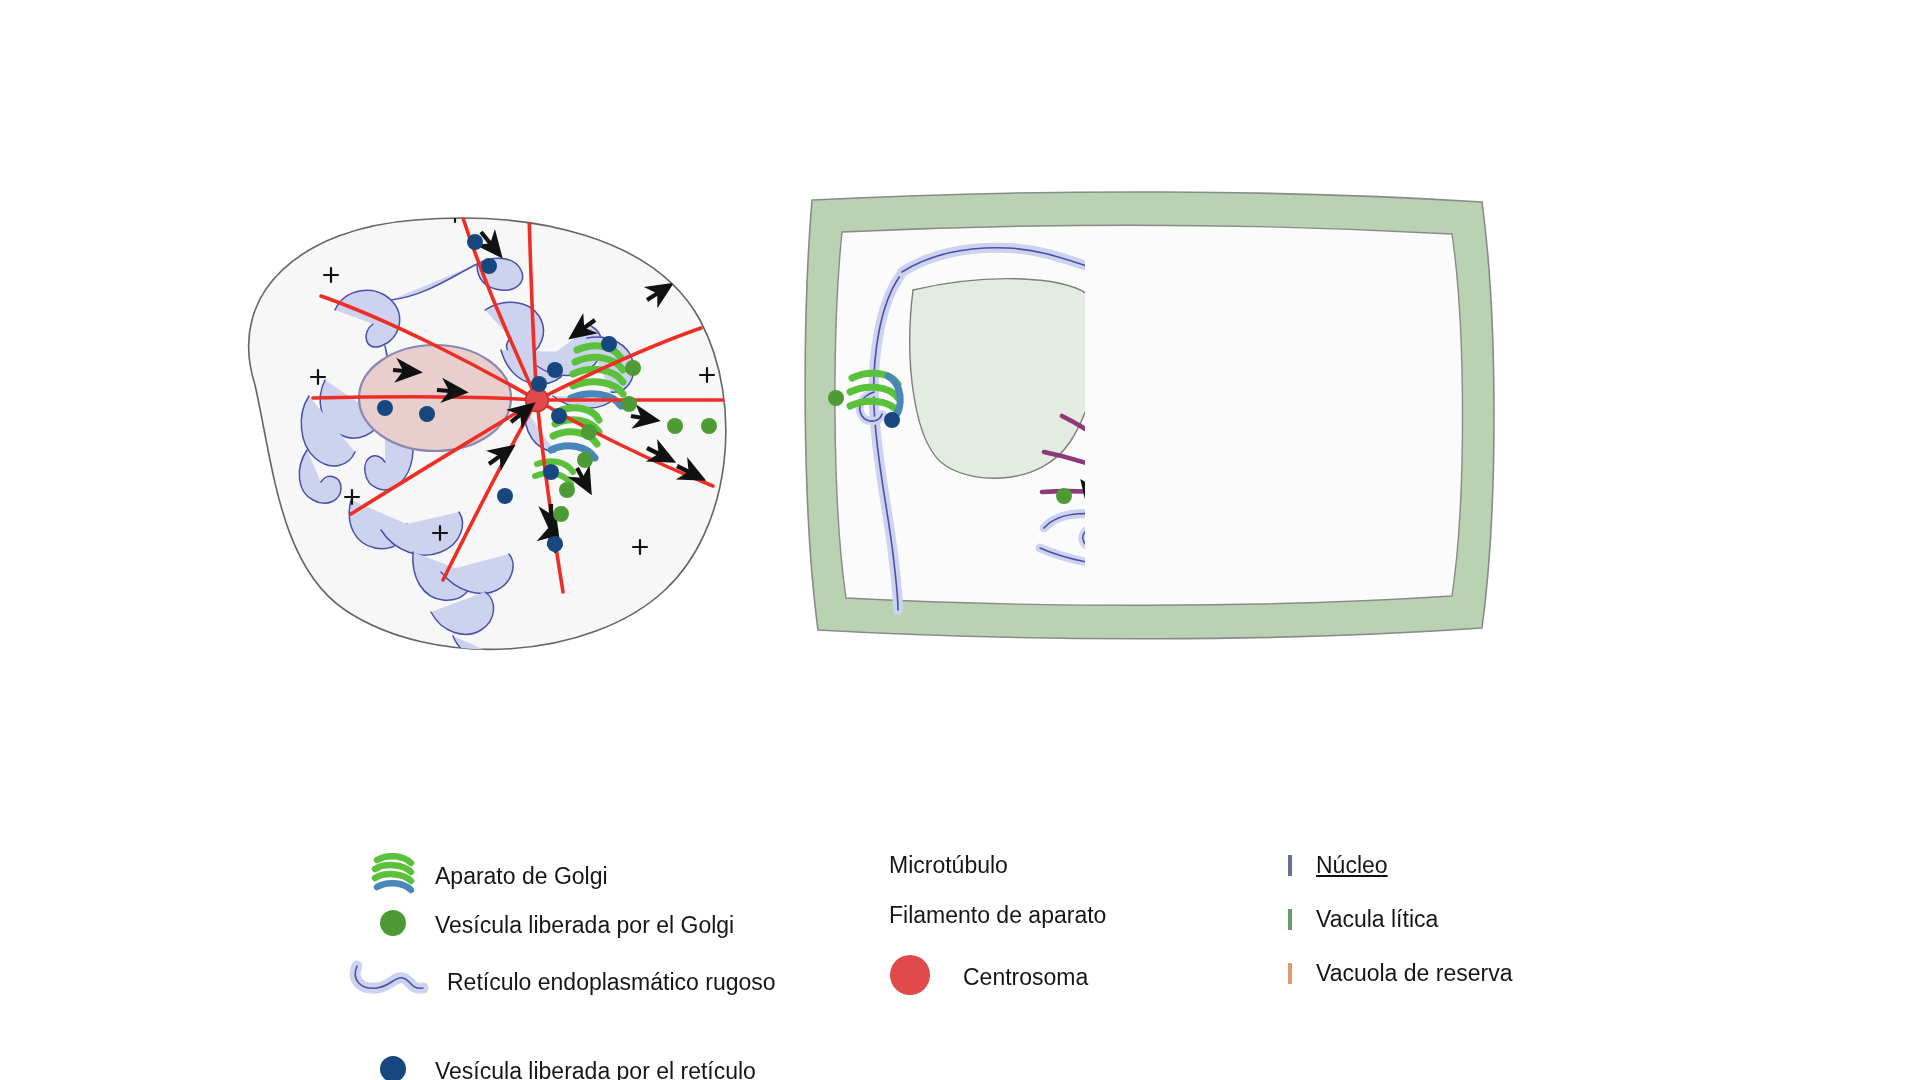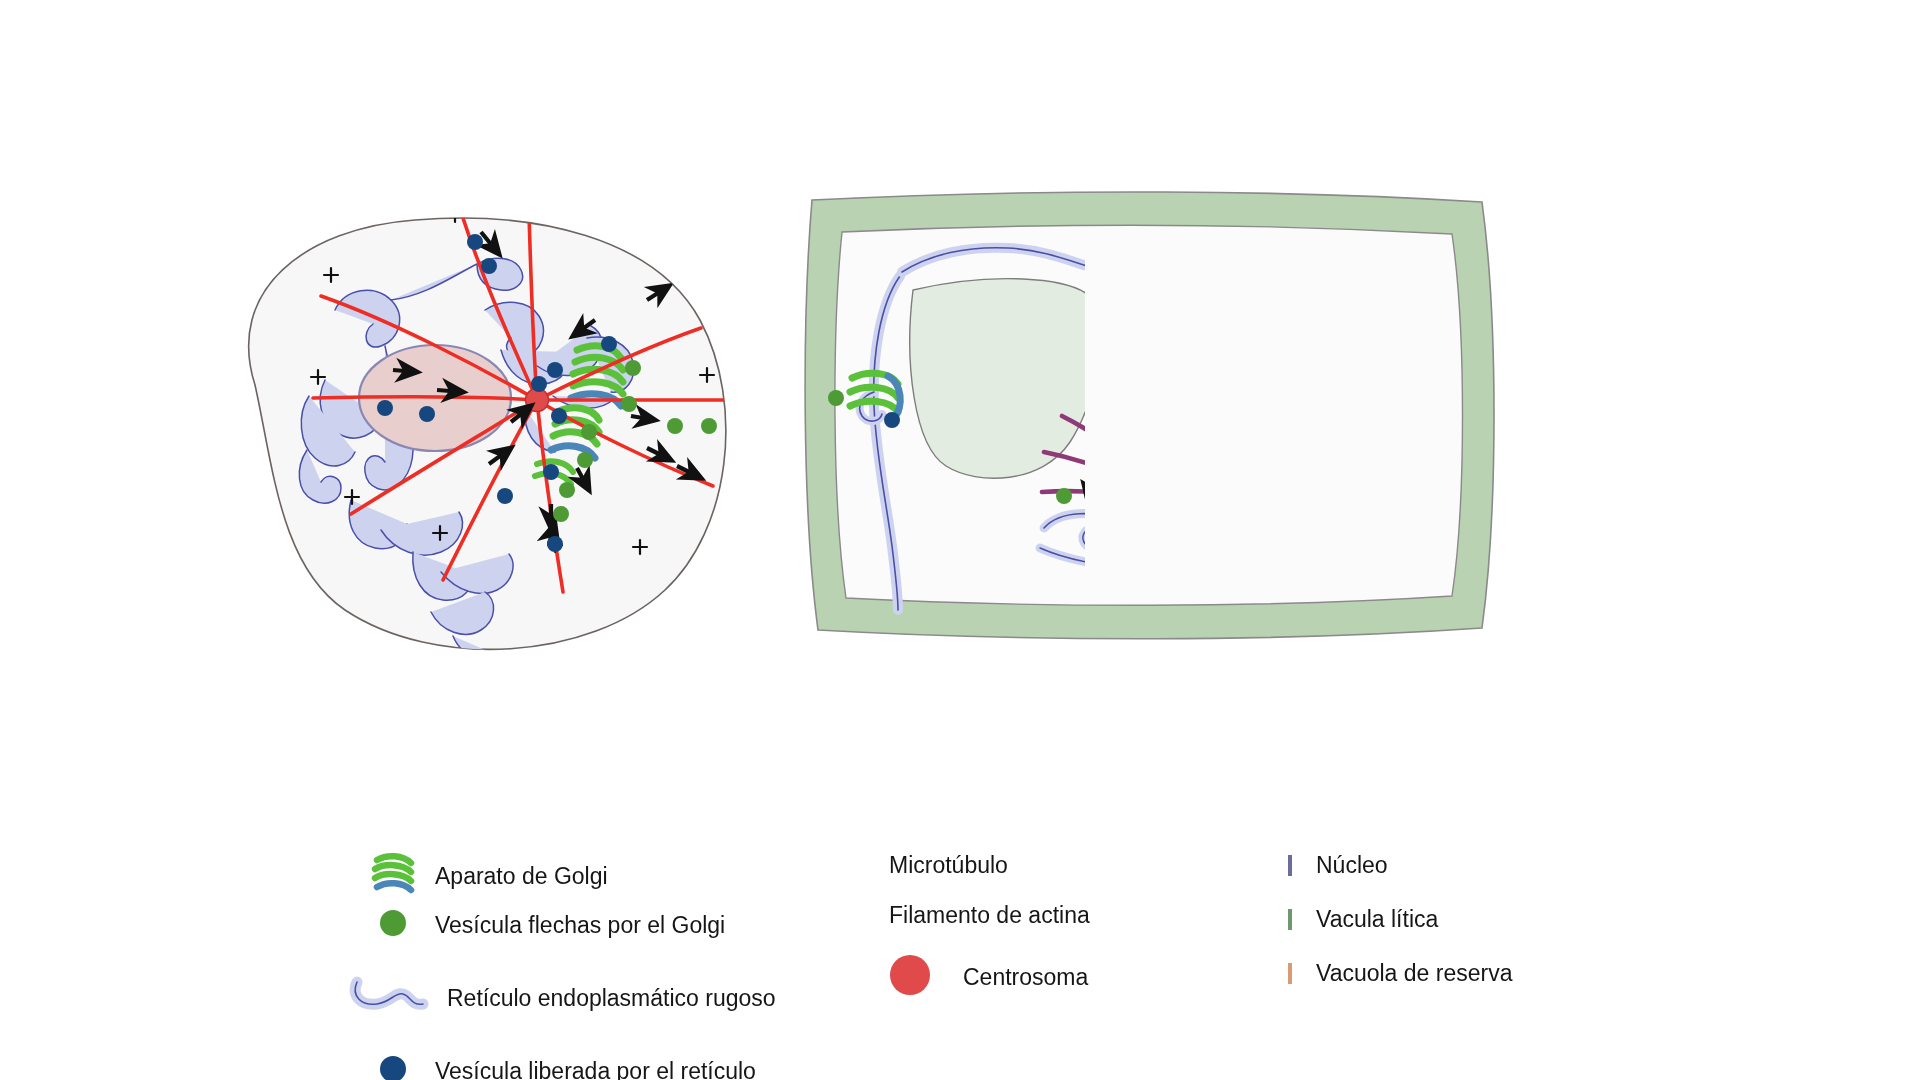--- a/index.html
+++ b/index.html
@@ -361,24 +361,24 @@
         </span>
         <span class="legend-label">Aparato de Golgi</span>
       </div>
 
       <div class="legend-row" style="left:0;top:78px;">
         <span class="swatch">
           <svg width="56" height="30" viewBox="0 0 56 30">
               <circle cx="28" cy="15" r="13" fill="#4e9b35"></circle>
             </svg>
         </span>
-        <span class="legend-label">Vesícula flechas por el Golgi</span>
-      </div>
-
-      <div class="legend-row" style="left:-20px;top:144px;">
+        <span class="legend-label">Vesícula liberada por el Golgi</span>
+      </div>
+
+      <div class="legend-row" style="left:-20px;top:128px;">
         <span class="swatch">
           <svg width="88" height="44" viewBox="0 0 88 44">
             <path d="M12 8 C 6 22 16 32 32 30 C 46 28 50 18 58 20 C 66 22 66 32 78 30" fill="none" stroke="#cdd3ef" stroke-width="11" stroke-linecap="round" stroke-linejoin="round"></path>
             <path d="M12 8 C 6 22 16 32 32 30 C 46 28 50 18 58 20 C 66 22 66 32 78 30" fill="none" stroke="#4a4fa8" stroke-width="1.6" stroke-linecap="round" stroke-linejoin="round"></path>
           </svg>
         </span>
         <span class="legend-label">Retículo endoplasmático rugoso</span>
       </div>
 
       <div class="legend-row" style="left:0;top:180px;margin-top:44px;">
@@ -397,36 +397,36 @@
         <span class="swatch">
           <span class="sw-line" style="background:#ee2e24;"></span>
         </span>
         <span class="legend-label">Microtúbulo</span>
       </div>
 
       <div class="legend-row" style="left:0;top:72px;">
         <span class="swatch">
           <span class="sw-line" style="background:#8e3a78;"></span>
         </span>
-        <span class="legend-label">Filamento de actina</span>
+        <span class="legend-label">Filamento de aparato</span>
       </div>
 
       <div class="legend-row" style="left:12px;top:122px;text-align:center;">
         <span class="swatch" style="margin-right:30px;">
           <svg width="46" height="46" viewBox="0 0 46 46">
               <circle cx="23" cy="23" r="20" fill="#e04a4a"></circle>
             </svg>
         </span>
         <span class="legend-label">Centrosoma</span>
       </div>
     </div>
 
     <div class="legend-col" style="left:1288px;top:0;">
 
-      <div class="legend-row" style="left:0;top:22px;">
+      <div class="legend-row" style="left:0;top:22px;text-decoration:underline;">
         <span class="swatch" style="margin-right:24px;">
           <span class="sw-box" style="background:#e8cfcd;"></span>
         </span>
         <span class="legend-label">Núcleo</span>
       </div>
 
       <div class="legend-row" style="left:0;top:76px;">
         <span class="swatch" style="margin-right:24px;">
           <span class="sw-box green" style="background:#e3ece1;"></span>
         </span>

